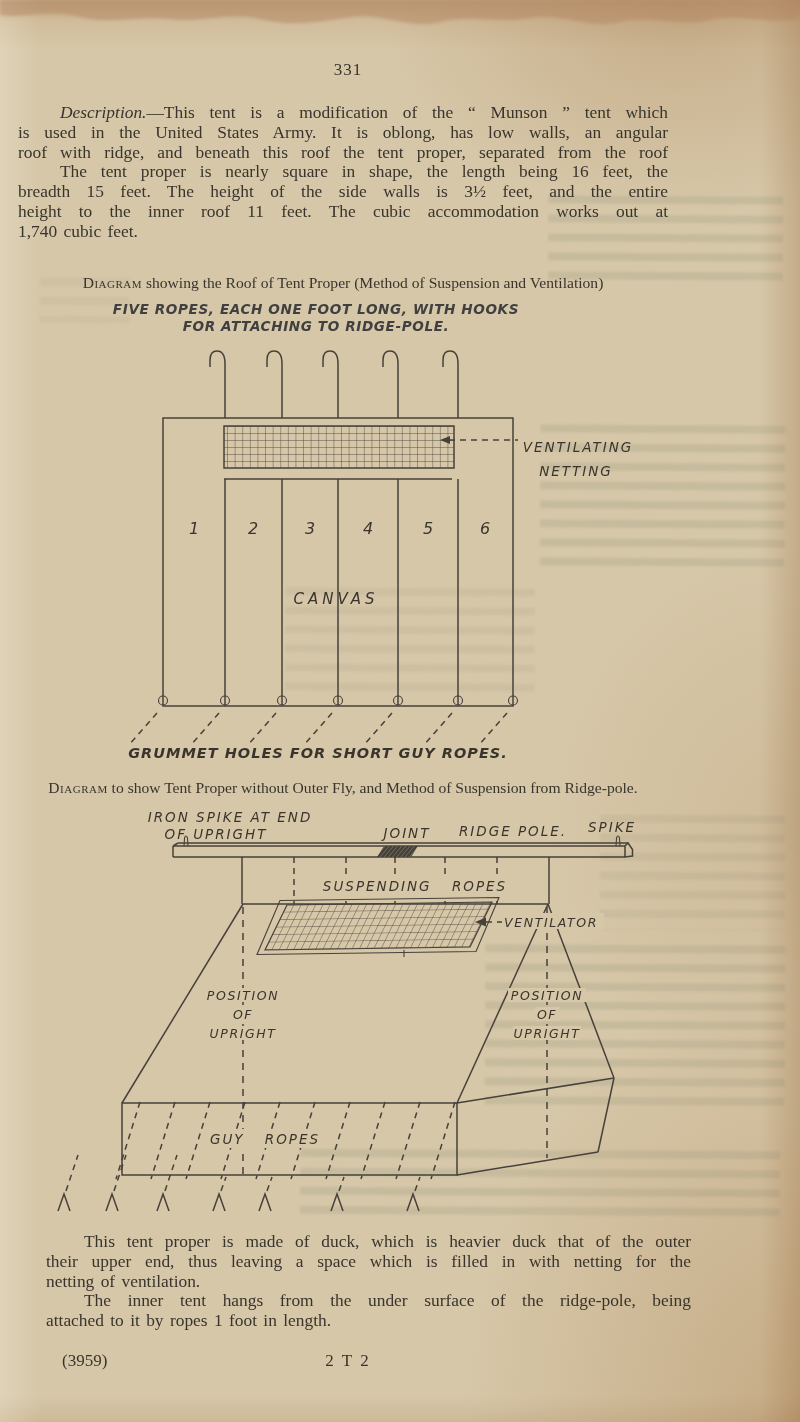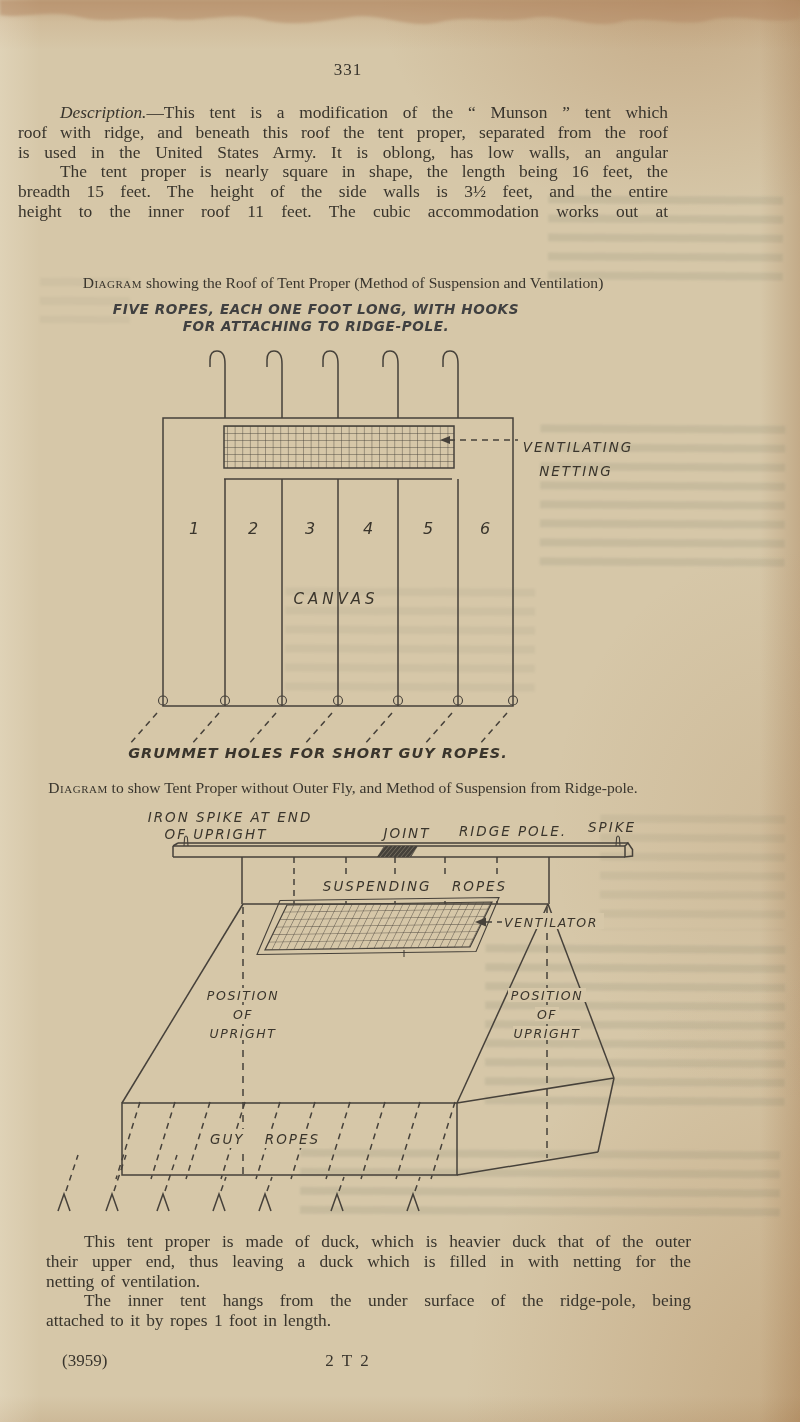--- a/index.html
+++ b/index.html
@@ -63,25 +63,26 @@
   <div class="ghost" style="left:285px;top:588px;width:250px;height:105px;opacity:.6;"></div>
   <div class="ghost" style="left:600px;top:815px;width:185px;height:115px;opacity:.7;"></div>
   <div class="ghost" style="left:485px;top:945px;width:300px;height:165px;"></div>
   <div class="ghost" style="left:300px;top:1150px;width:480px;height:75px;"></div>
   <div class="ghost" style="left:40px;top:278px;width:90px;height:45px;opacity:.5;"></div>
 
   <div class="pagenum">331</div>
 
   <div class="col" style="left:18px;top:103px;width:650px;">
     <div class="jl"><span class="ind"></span><span class="ital">Description.</span><span>—This tent is a modification of the “ Munson ” tent which</span></div>
+    <div class="jl">is used in the United States Army.  It is oblong, has low walls, an angular</div>
     <div class="jl">roof with ridge, and beneath this roof the tent proper, separated from the roof</div>
-    <div class="jl">is used in the United States Army.  It is oblong, has low walls, an angular</div>
     <div class="jl"><span class="ind"></span><span>The tent proper is nearly square in shape, the length being 16 feet, the</span></div>
     <div class="jl">breadth 15 feet.  The height of the side walls is 3½ feet, and the entire</div>
     <div class="jl">height to the inner roof 11 feet.  The cubic accommodation works out at</div>
+    <div class="ll">1,740 cubic feet.</div>
   </div>
 
   <div class="cap" style="left:18px;top:274px;width:650px;text-align:center;">
     <span class="sc">Diagram</span><span> showing the Roof of Tent Proper (Method of Suspension and Ventilation)</span>
   </div>
   <div class="handcap" style="left:16px;top:301px;width:600px;">FIVE ROPES, EACH ONE FOOT LONG, WITH HOOKS</div>
   <div class="handcap" style="left:16px;top:318px;width:600px;">FOR ATTACHING TO RIDGE-POLE.</div>
 
   <svg style="top:300px;" width="800" height="470" viewBox="0 300 800 470">
     <defs>
@@ -248,21 +249,21 @@
         <line x1="267" y1="1191" x2="272" y2="1177" class="ln dsh"></line>
         <polyline points="331,1211 337,1194 343,1211" class="ln" stroke-width="1.8"></polyline>
         <line x1="339" y1="1191" x2="344" y2="1177" class="ln dsh"></line>
         <polyline points="407,1211 413,1194 419,1211" class="ln" stroke-width="1.8"></polyline>
         <line x1="415" y1="1191" x2="420" y2="1177" class="ln dsh"></line>
       </g>
   </svg>
 
   <div class="col" style="left:46px;top:1232px;width:645px;">
     <div class="jl"><span class="ind2"></span><span>This tent proper is made of duck, which is heavier duck that of the outer</span></div>
-    <div class="jl">their upper end, thus leaving a duck which is filled in with netting for the</div>
+    <div class="jl">their upper end, thus leaving a space which is filled in with netting for the</div>
     <div class="ll">netting of ventilation.</div>
     <div class="jl"><span class="ind2"></span><span>The inner tent hangs from the under surface of the ridge-pole, being</span></div>
     <div class="ll">attached to it by ropes 1 foot in length.</div>
   </div>
 
   <div class="footer" style="left:62px;">(3959)</div>
   <div class="footer" style="left:318px;width:60px;text-align:center;letter-spacing:2px;">2 T 2</div>
 
 </div>
 

